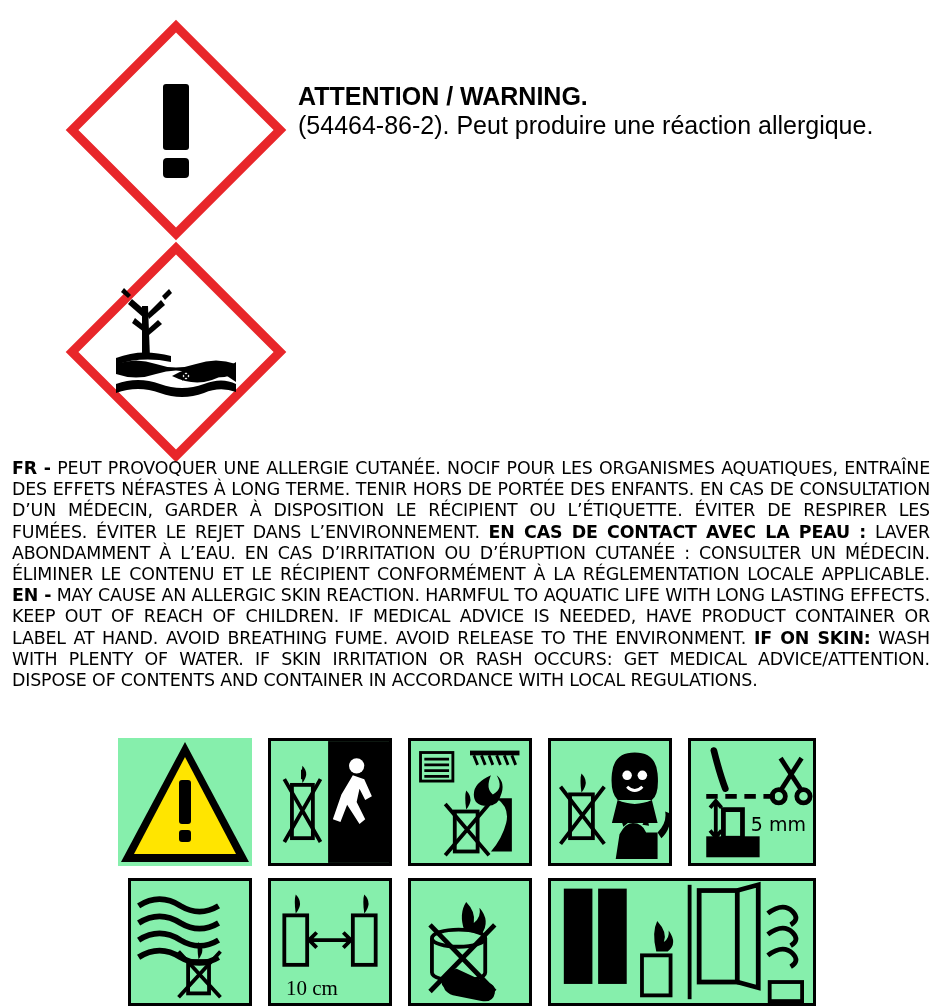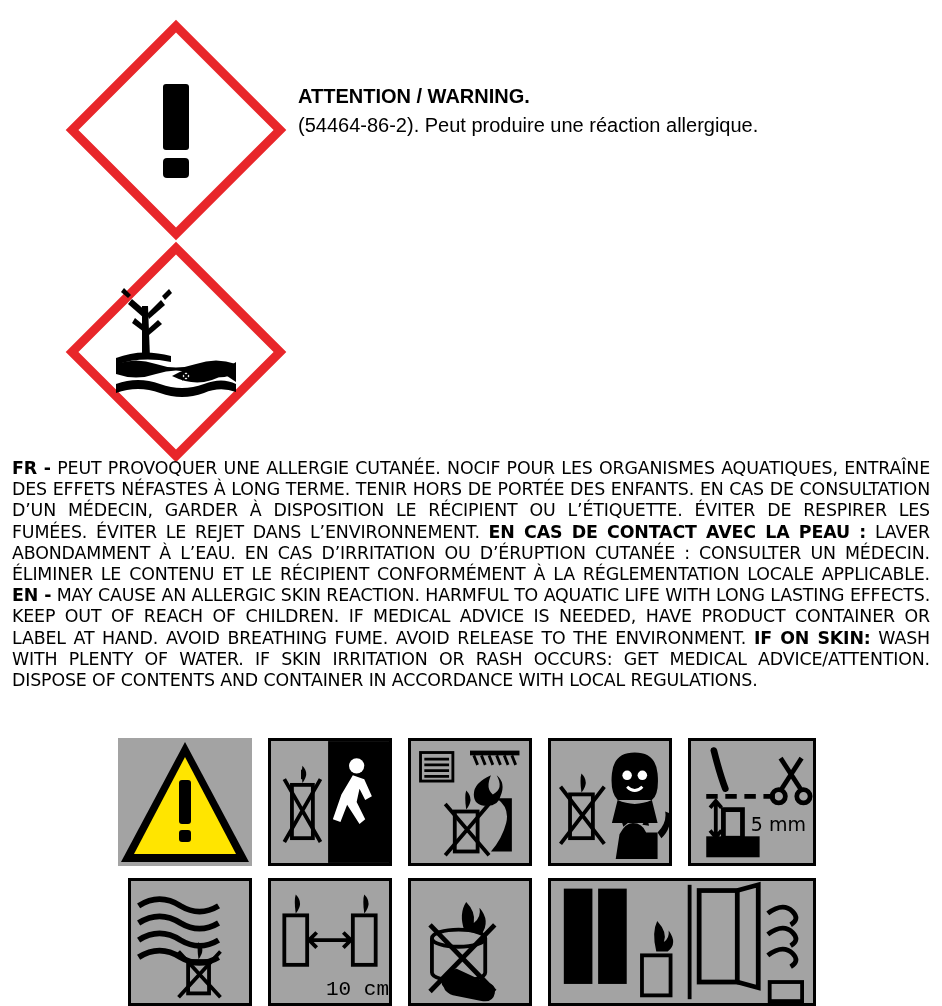--- a/index.html
+++ b/index.html
@@ -78,21 +78,21 @@
     height: 20px;
     background: #000;
     border-radius: 4px;
   }
 
   .ghs-text {
     position: absolute;
     left: 298px;
     top: 82px;
     width: 640px;
-    font-size: 20px;
+    font-size: 25px;
     line-height: 29px;
   }
   .ghs-text .l1 { font-weight: bold; }
   .ghs-text .l2 b { font-weight: bold; }
 
   
   .legal {
     position: absolute;
     left: 12px;
     top: 458px;
@@ -108,44 +108,45 @@
 
   
   .pictos {
     position: absolute;
     left: 0;
     top: 735px;
     width: 942px;
   }
   .picto {
     position: absolute;
-    background: #a3a3a3;
+    background: #86efac;
     border: 3px solid #000;
     box-sizing: border-box;
     overflow: hidden;
   }
   .picto.noborder { border: none; }
 
   .svgbox { display: block; width: 100%; height: 100%; }
 
   .mm-label {
     position: absolute;
     right: 7px;
     bottom: 28px;
     font-size: 19px;
     font-family: "DejaVu Sans", sans-serif;
   }
   .cm-label {
     position: absolute;
     left: 0;
     right: 0;
     bottom: 2px;
-    text-align: right;
+    text-align: left;
     font-size: 21px;
-    font-family: Liberation Mono, monospace;
+    font-family: Liberation Serif, serif;
+    padding-left: 15px;
   }
 </style>
 </head>
 <body>
 
 <div class="ghs-block">
 
   <div class="ghs-pictos">
 
     <div class="ghs-diamond">

